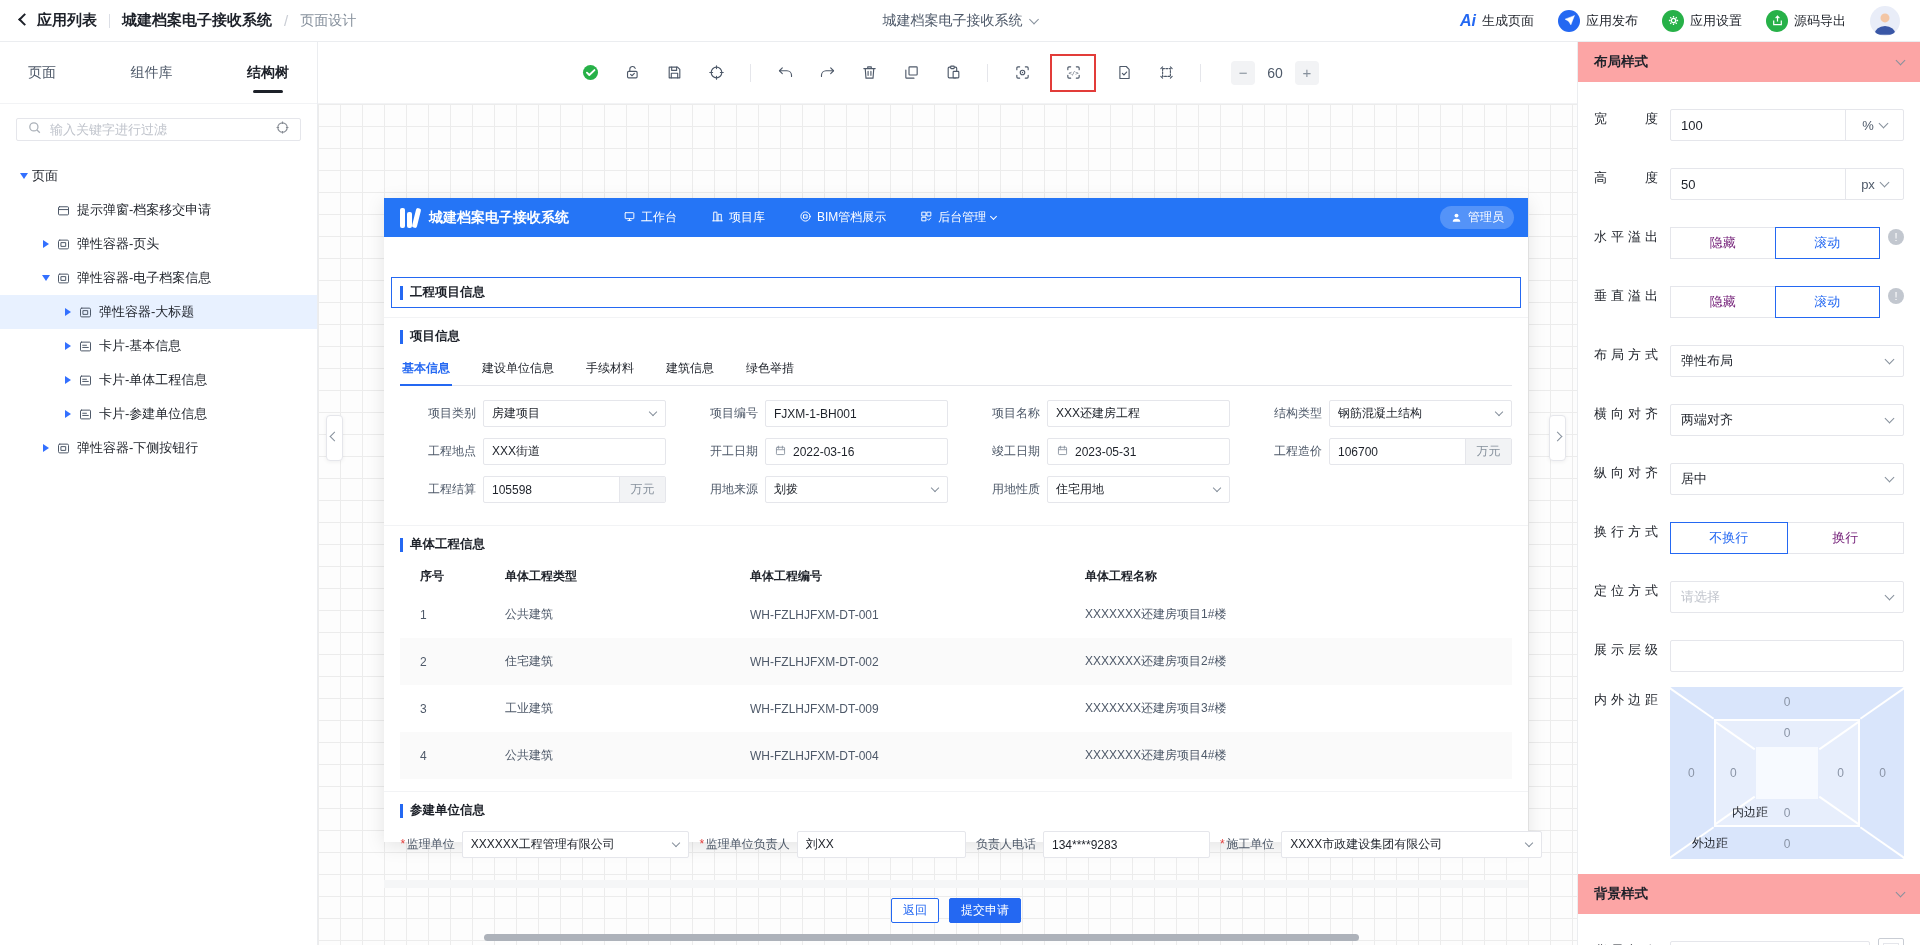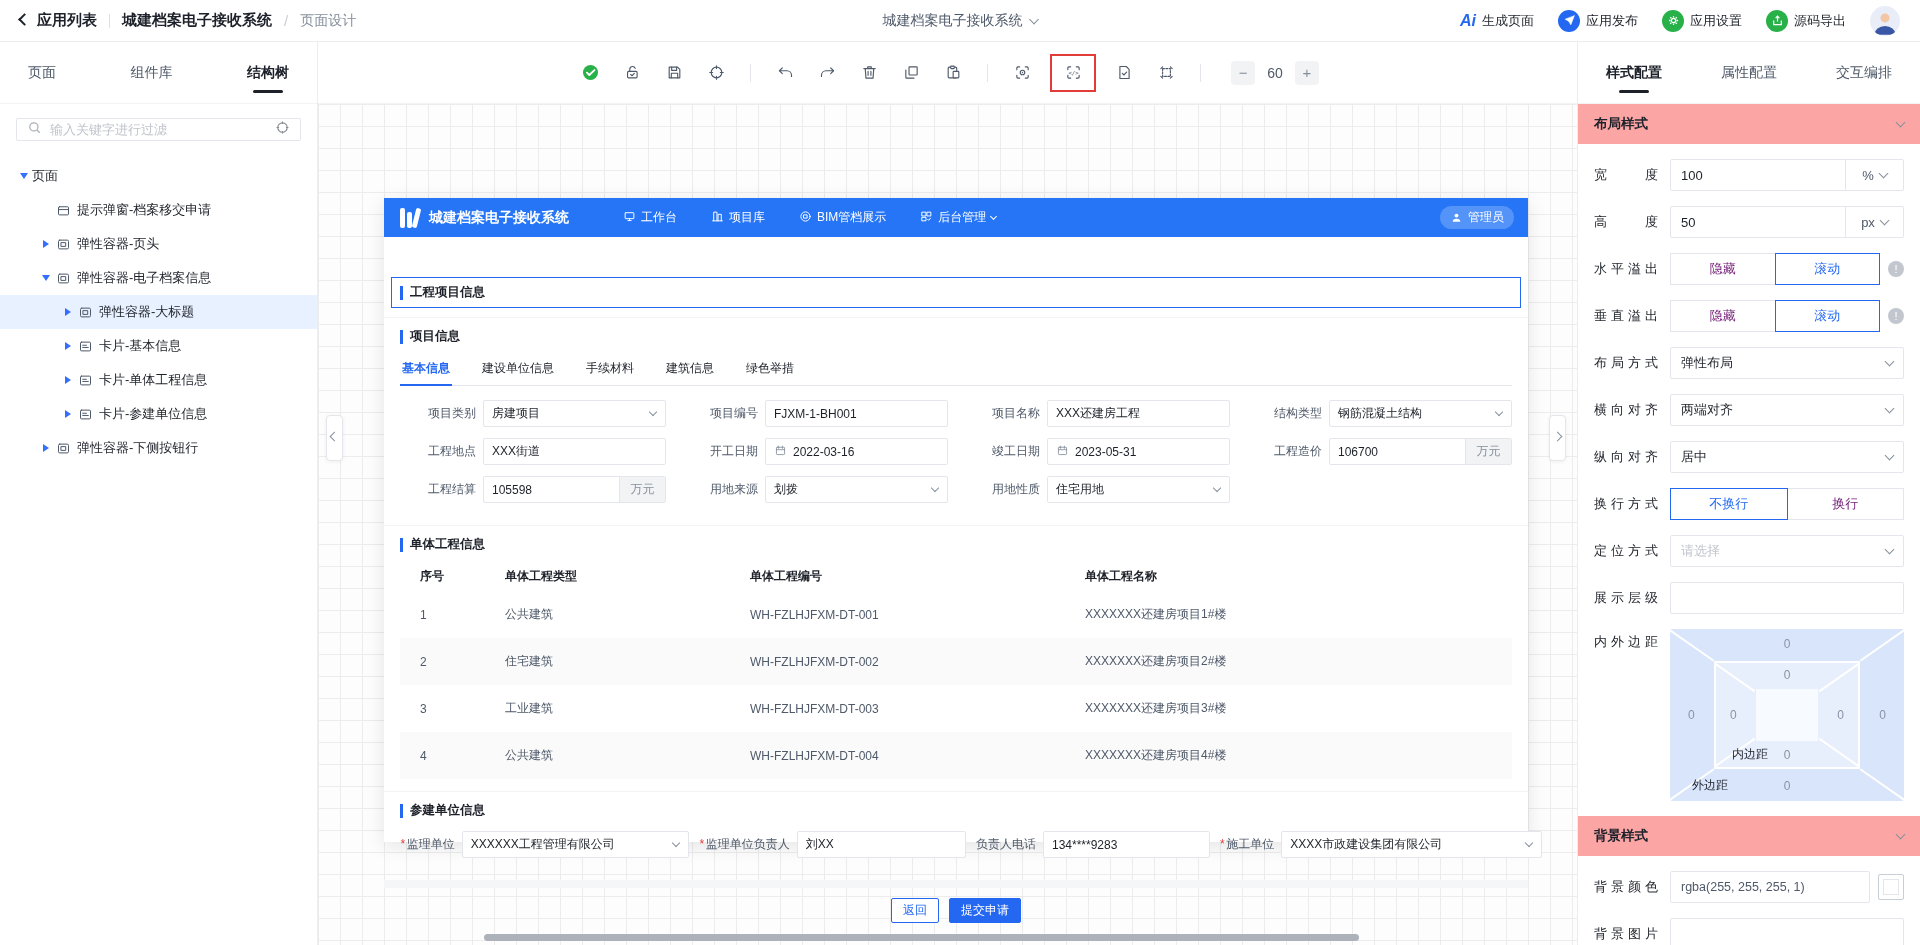--- a/index.html
+++ b/index.html
@@ -143,21 +143,21 @@
   
   .right-panel { width:343px; flex:none; border-left:1px solid #ebedf0; background:#fff;
     display:flex; flex-direction:column; z-index:10; overflow:hidden; }
   .rp-body { flex:1; overflow:hidden; }
   .rp-sec-head { height:40px; background:#fca5a5; display:flex; align-items:center;
     justify-content:space-between; padding:0 16px; font-weight:bold; font-size:13.5px;
     cursor:pointer; }
   .rp-row { display:flex; align-items:center; margin:15px 16px; font-size:13px; }
   .rp-label { flex:none; width:64px; margin-right:12px; color:#1d2129;
     text-align:justify; text-align-last:justify; }
-  .ctrl { flex:1; min-width:0; }
+  .ctrl { flex:1; min-width:0;margin-top:12px; }
   .box { height:32px; border:1px solid #e5e6eb; border-radius:2px; background:#fff;
     display:flex; align-items:center; }
   .box .val { flex:1; padding:0 10px; color:#1d2129; overflow:hidden; white-space:nowrap; }
   .box .val.ph { color:#c0c4cc; }
   .box .chev { margin-right:10px; flex:none; }
   .unit-seg { align-self:stretch; width:58px; border-left:1px solid #e5e6eb; display:flex;
     align-items:center; justify-content:center; gap:6px; color:#4e5969; flex:none; }
   .toggle { display:flex; flex:1; }
   .tg { flex:1; height:32px; border:1px solid #e5e6eb; background:#fff; color:#701a75;
     display:flex; align-items:center; justify-content:center; cursor:pointer; font-size:13px; }
@@ -640,21 +640,21 @@
               </div>
               <div class="ptr body stripe">
                 <div>2</div>
                 <div>住宅建筑</div>
                 <div>WH-FZLHJFXM-DT-002</div>
                 <div>XXXXXXX还建房项目2#楼</div>
               </div>
               <div class="ptr body">
                 <div>3</div>
                 <div>工业建筑</div>
-                <div>WH-FZLHJFXM-DT-003</div>
+                <div>WH-FZLHJFXM-DT-009</div>
                 <div>XXXXXXX还建房项目3#楼</div>
               </div>
               <div class="ptr body stripe">
                 <div>4</div>
                 <div>公共建筑</div>
                 <div>WH-FZLHJFXM-DT-004</div>
                 <div>XXXXXXX还建房项目4#楼</div>
               </div>
             </div>
         </div>
@@ -694,25 +694,20 @@
         <div class="pv-sep"></div>
         <div class="pv-footer">
           <div class="btn ghost">返回</div>
           <div class="btn primary">提交申请</div>
         </div>
       </div>
     </div>
   </div>
 
   <div class="right-panel">
-    <div class="panel-tabs" id="rightTabs">
-        <span class="ptab active">样式配置</span>
-        <span class="ptab">属性配置</span>
-        <span class="ptab">交互编排</span>
-      </div>
     <div class="rp-body">
       <div class="rp-sec-head">
         <span>布局样式</span>
         <span class="chev"></span>
       </div>
       <div id="rpRows">
           <div class="rp-row">
             <span class="rp-label">宽度</span>
             <div class="ctrl box">
               <span class="val">100</span>

